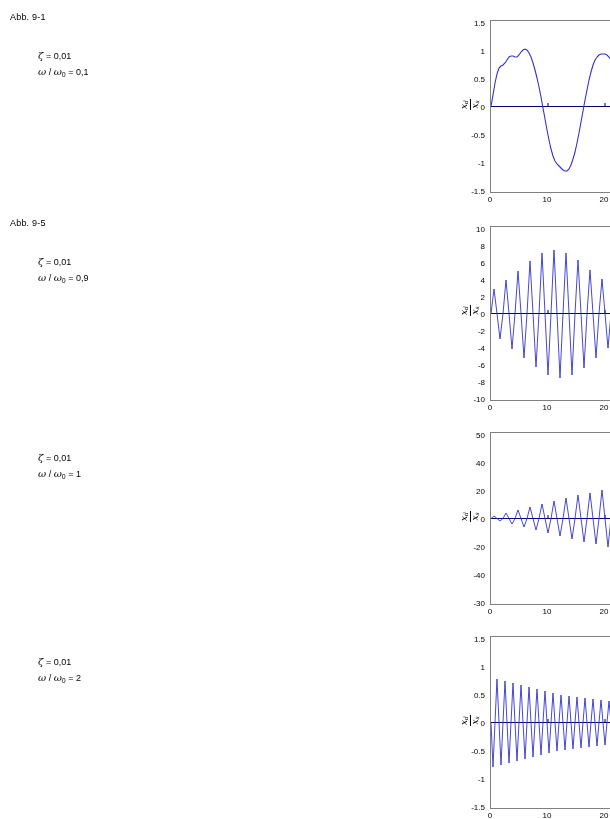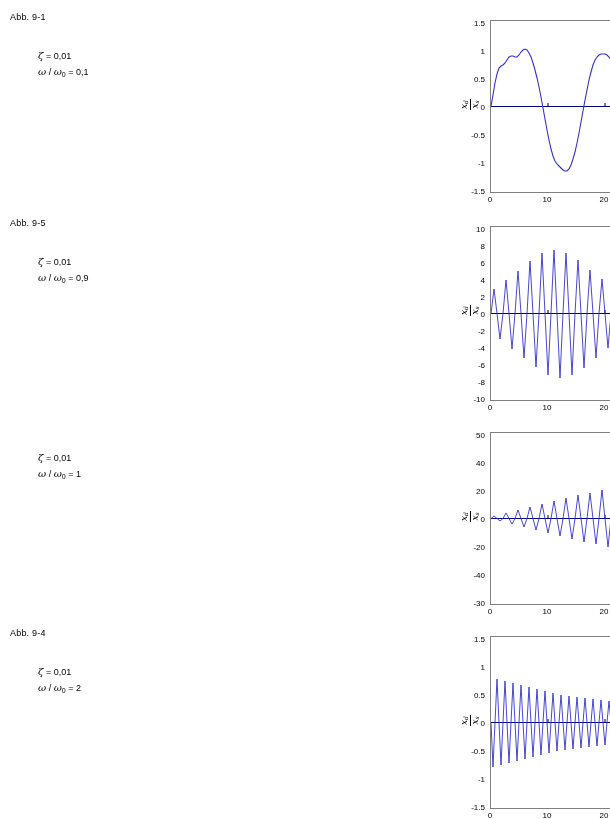--- a/index.html
+++ b/index.html
@@ -314,21 +314,20 @@
     </div>
     <div class="xtick" style="left:246px;top:184px;width:18px;">0</div>
     <div class="xtick" style="left:303px;top:184px;width:18px;">10</div>
     <div class="xtick" style="left:360px;top:184px;width:18px;">20</div>
 
   </div>
 </div>
 
 <div class="figure-row" style="top:628px;height:200px;">
   <div class="caption-block">
-    <div class="fig-label">Abb. 9-4</div>
     <div class="params">
       <div class="param-line">
         <span class="greek">ζ</span>
         <span>= 0,01</span>
       </div>
       <div class="param-line">
         <span class="greek">ω</span>
         <span>/</span>
         <span class="greek">ω</span><span class="sub">0</span>
         <span>= 2</span>

